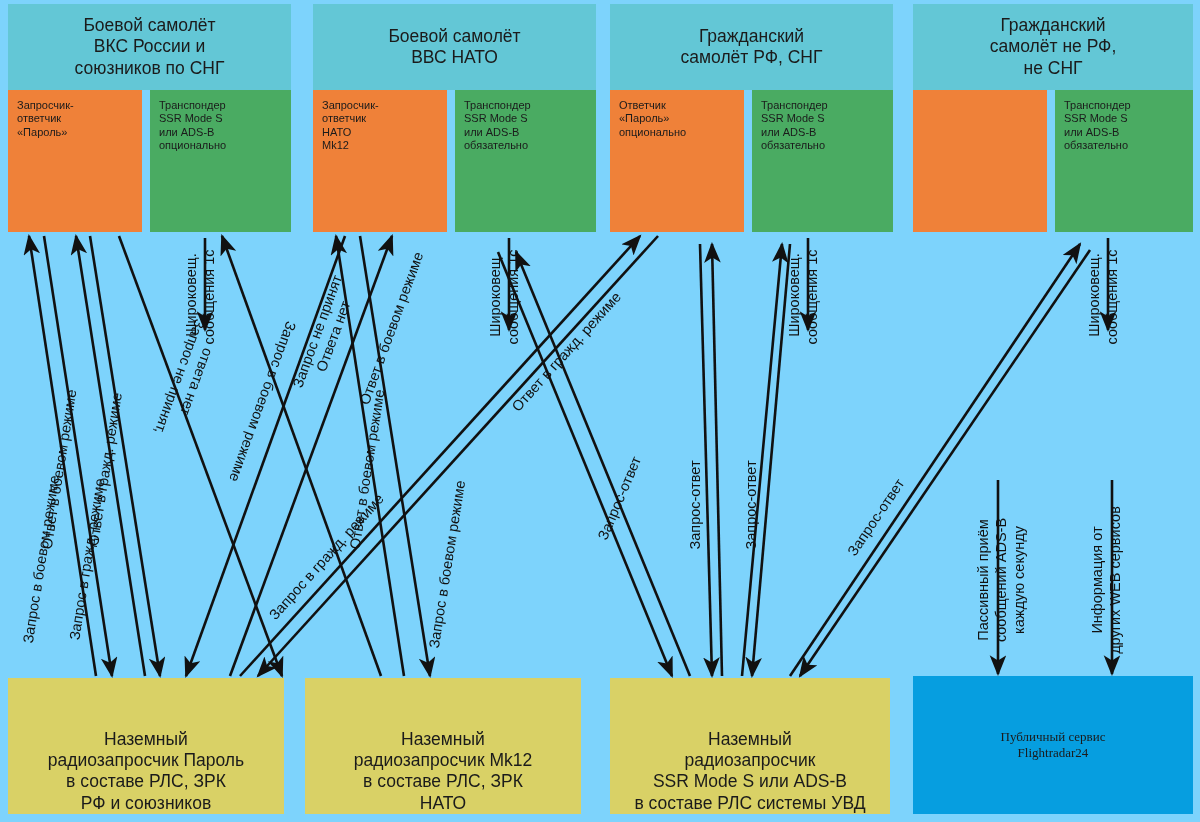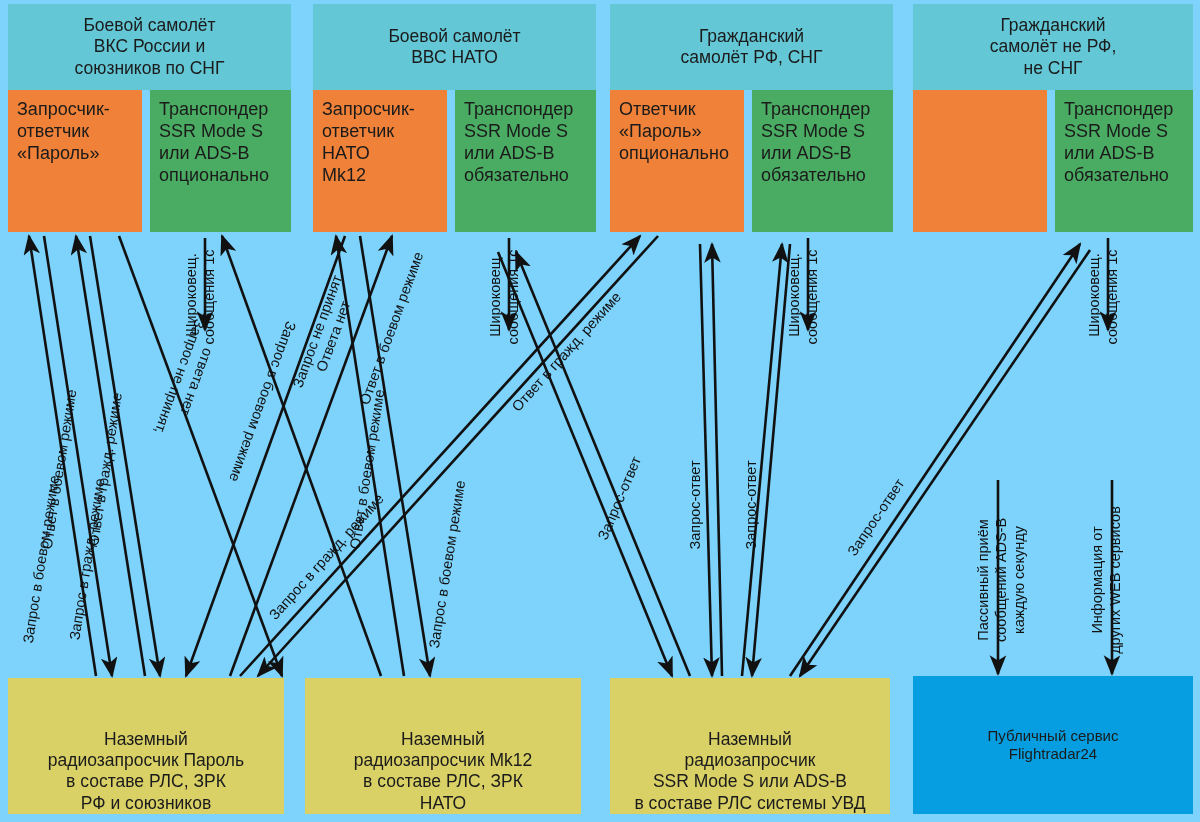--- a/index.html
+++ b/index.html
@@ -1,23 +1,23 @@
 <!DOCTYPE html>
 <html><head>
 <meta charset="utf-8">
 <style>
   html,body{margin:0;padding:0;background:#ffffff;}
   body{font-family:"Liberation Sans","DejaVu Sans",sans-serif;}
   #canvas{position:relative;width:1200px;height:822px;overflow:hidden;background:#7dd3fc;}
   .box{position:absolute;box-sizing:border-box;display:flex;align-items:center;justify-content:center;
        text-align:center;color:#1b1b1b;line-height:1.22;}
   .aircraft-head{font-size:17.5px;}
-  .sub-box{font-size:18px;align-items:flex-start;justify-content:flex-start;text-align:left;padding:9px 8px 0 9px;}
+  .sub-box{font-size:11px;align-items:flex-start;justify-content:flex-start;text-align:left;padding:9px 8px 0 9px;}
   .ground{font-size:17.5px;align-items:flex-end;}
-  .service{font-size:15px;}
+  .service{font-size:13px;font-family:Liberation Serif, serif;}
   svg#wires{position:absolute;left:0;top:0;width:1200px;height:822px;pointer-events:none;}
   svg#wires text{font-family:"Liberation Sans","DejaVu Sans",sans-serif;font-size:14.5px;fill:#111;}
 </style>
 </head>
 <body>
 
 <div id="canvas">
 
   <div class="box aircraft-head" style="left:8px;top:4px;width:283px;height:86px;background:#63c7d6;">
       <div>Боевой самолёт<br>ВКС России и<br>союзников по СНГ</div>

